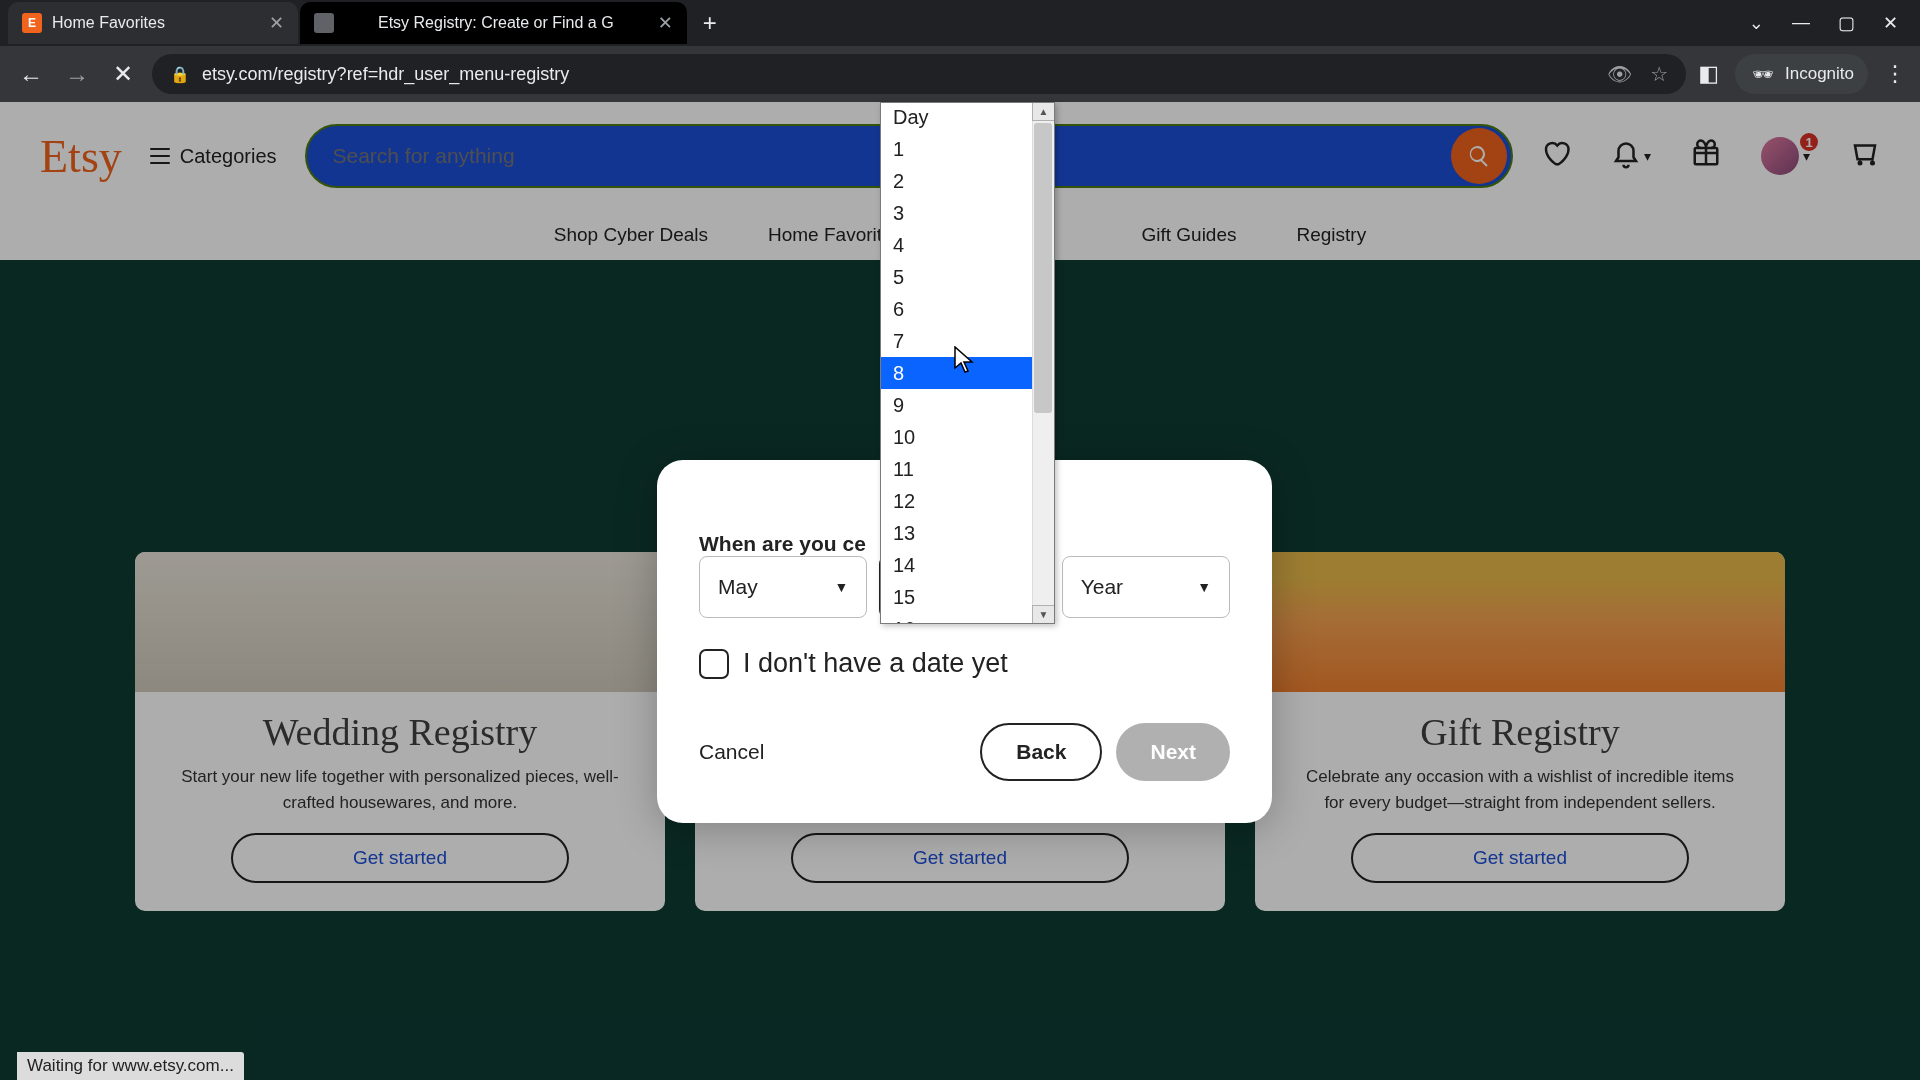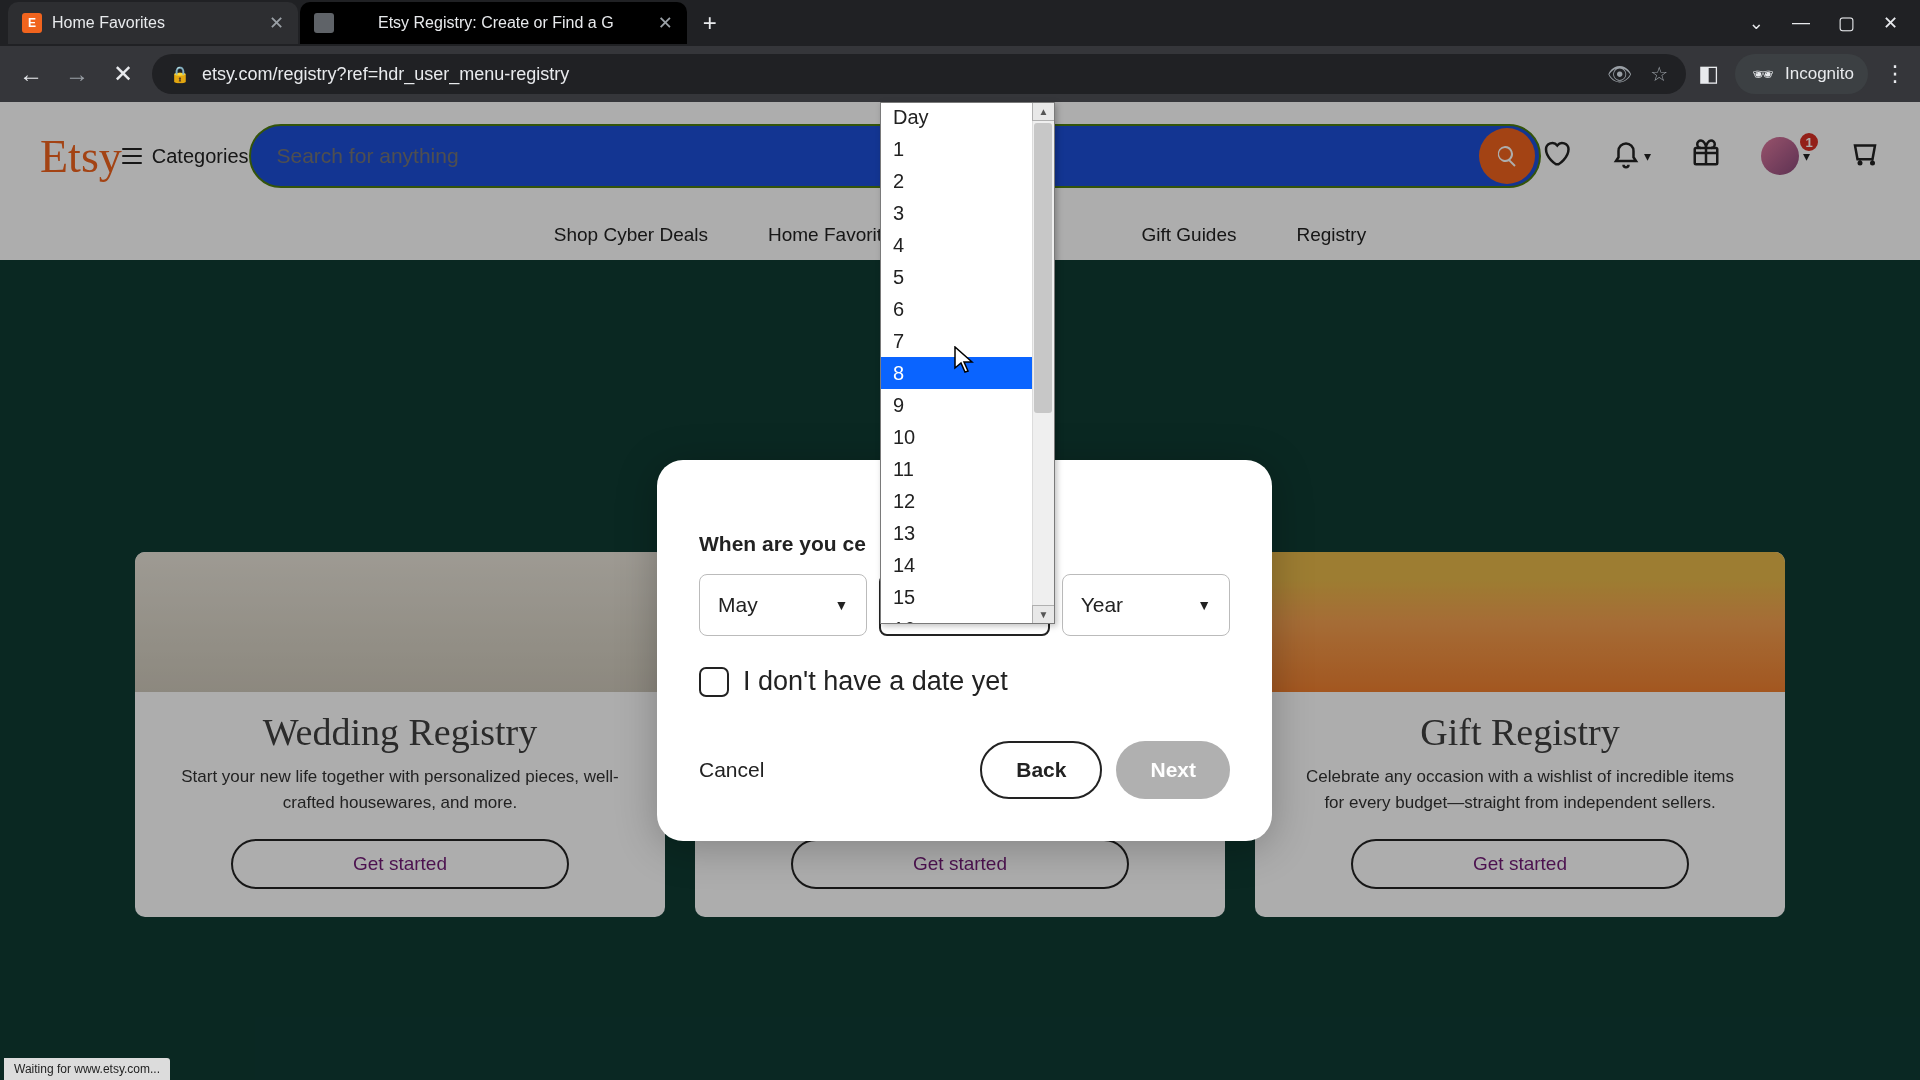--- a/index.html
+++ b/index.html
@@ -27,21 +27,21 @@
 .url-bar .right-icons { display: flex; gap: 18px; color: #9aa0a6; font-size: 20px; }
 .toolbar .right { display: flex; align-items: center; gap: 16px; color: #e8eaed; }
 .incognito-badge { display: flex; align-items: center; gap: 8px; background: #3c4043; padding: 6px 14px; border-radius: 20px; font-size: 17px; }
 .incognito-icon { width: 28px; height: 28px; display:flex; align-items:center; justify-content:center; }
 
 
 .viewport { position: relative; width: 1920px; height: 978px; background: #fff; }
 .dim-overlay { position: absolute; inset: 0; background: rgba(0,0,0,0.32); z-index: 4; pointer-events: none; }
 
 
-.etsy-header { height: 108px; display: flex; align-items: center; padding: 0 40px; background: #fff; }
+.etsy-header { height: 108px; display: flex; align-items: center; padding: 0 40px; gap: 28px; background: #fff; }
 .etsy-logo { color: #f1641e; font-family: Georgia, serif; font-size: 46px; font-weight: 500; }
 .categories { display: flex; align-items: center; gap: 10px; font-size: 20px; color: #222; font-weight: 500; justify-content: space-between; }
 .hamburger { display: inline-block; width: 20px; }
 .hamburger span, .hamburger::before, .hamburger::after { content: ''; display: block; height: 2px; background: #222; border-radius: 2px; }
 .hamburger::before { margin-bottom: 5px; }
 .hamburger::after { margin-top: 5px; }
 .search-wrap { flex: 1; display: flex; align-items: center; height: 64px; border: 2px solid #4d7c0f; border-radius: 40px; padding-left: 26px; background: #1d4ed8; }
 .search-wrap input { flex: 1; border: none; outline: none; font-size: 21px; background: transparent; }
 .search-btn { width: 56px; height: 56px; border-radius: 50%; background: #f1641e; display: flex; align-items: center; justify-content: center; margin-right: 4px; }
 .search-btn svg { fill: #fff; }
@@ -60,27 +60,27 @@
 .hero { background: #0f3b33; min-height: 820px; padding-top: 110px; }
 .hero-sub { text-align: center; color: #d9d9d9; font-size: 19px; font-weight: 600; letter-spacing: 0.2px; }
 .cards-row { display: flex; gap: 30px; justify-content: center; margin-top: 160px; padding: 0 120px; }
 .card { width: 530px; background: #fff; border-radius: 10px; overflow: hidden; text-align: center; padding-bottom: 28px; }
 .card-img { height: 140px; background: #dcd7cc; }
 .card-img.wedding { background: linear-gradient(#e9e4d9,#cfc9bb); }
 .card-img.baby { background: linear-gradient(#d5d0c6,#b8b0a3); }
 .card-img.gift { background: linear-gradient(#e8b84a 20%, #f4a050 50%, #f08030); }
 .card h3 { font-family: Georgia, serif; font-weight: 400; font-size: 38px; margin: 18px 0 10px; color: #404040; }
 .card p { font-size: 17px; color: #333; padding: 0 40px; line-height: 1.5; }
-.get-started { margin: 24px auto 0; display: inline-block; padding: 12px 120px; border: 2px solid #222; border-radius: 30px; font-size: 19px; font-weight: 500; color: #701a75; }
+.get-started { margin: 18px auto 0; display: inline-block; padding: 12px 120px; border: 2px solid #222; border-radius: 30px; font-size: 19px; font-weight: 500; color: #1d4ed8; }
 
 
 .modal { position: absolute; top: 358px; left: 657px; width: 615px; background: #fff; border-radius: 26px; padding: 44px 42px 42px; z-index: 5; box-shadow: 0 6px 40px rgba(0,0,0,0.25); }
 .modal h2 { font-family: Georgia, serif; font-weight: 400; font-size: 44px; color: #222; }
 .modal .q { font-size: 21px; font-weight: 600; margin-top: 28px; color: #222; }
-.selects { display: flex; gap: 12px; margin-top: 18px; }
+.selects { display: flex; gap: 12px; }
 .sel { flex: 1; height: 62px; border: 1px solid #bbb; border-radius: 8px; display: flex; align-items: center; justify-content: space-between; padding: 0 18px; font-size: 21px; color: #222; background: #fff; }
 .sel.focused { border: 2px solid #222; }
 .sel .caret { font-size: 14px; color: #222; }
 .checkbox-row { display: flex; align-items: center; gap: 14px; margin-top: 30px; }
 .cb { width: 30px; height: 30px; border: 2px solid #222; border-radius: 7px; }
 .cb-label { font-size: 27px; color: #222; }
 .modal-actions { display: flex; align-items: center; margin-top: 44px; }
 .cancel-link { font-size: 21px; font-weight: 500; color: #222; }
 .spacer-flex { flex: 1; }
 .btn { height: 58px; padding: 0 34px; border-radius: 30px; font-size: 21px; font-weight: 600; display: flex; align-items: center; }
@@ -97,21 +97,21 @@
 .dd-thumb { position: absolute; right: 2px; top: 20px; width: 18px; height: 290px; background: #c7c7c7; border-radius: 3px; }
 .dd-list { max-height: 520px; overflow: hidden; }
 .dd-item { padding: 2px 12px; font-size: 20px; color: #222; line-height: 28px; }
 .dd-item.hl { background: #0a64ff; color: #fff; }
 
 
 .cursor { position: absolute; top: 244px; left: 953px; z-index: 20; font-size: 22px; color: #000; pointer-events:none; }
 .cursor svg { width: 22px; height: 28px; }
 
 
-.status-bar { position: absolute; bottom: 0; left: 4px; background: #dcdcdc; color: #222; font-size: 12px; padding: 4px 10px; z-index: 6; border-top-right-radius: 3px; }
+.status-bar { position: absolute; bottom: 0; left: 17px; background: #dcdcdc; color: #222; font-size: 17px; padding: 4px 10px; z-index: 6; border-top-right-radius: 3px; }
 </style>
 </head>
 <body>
 
 <div class="browser-chrome">
   <div class="tab-bar">
     <div class="tab inactive">
       <span class="favicon fav-etsy">E</span>
       <span class="tab-title">Home Favorites</span>
       <span class="close">✕</span>

